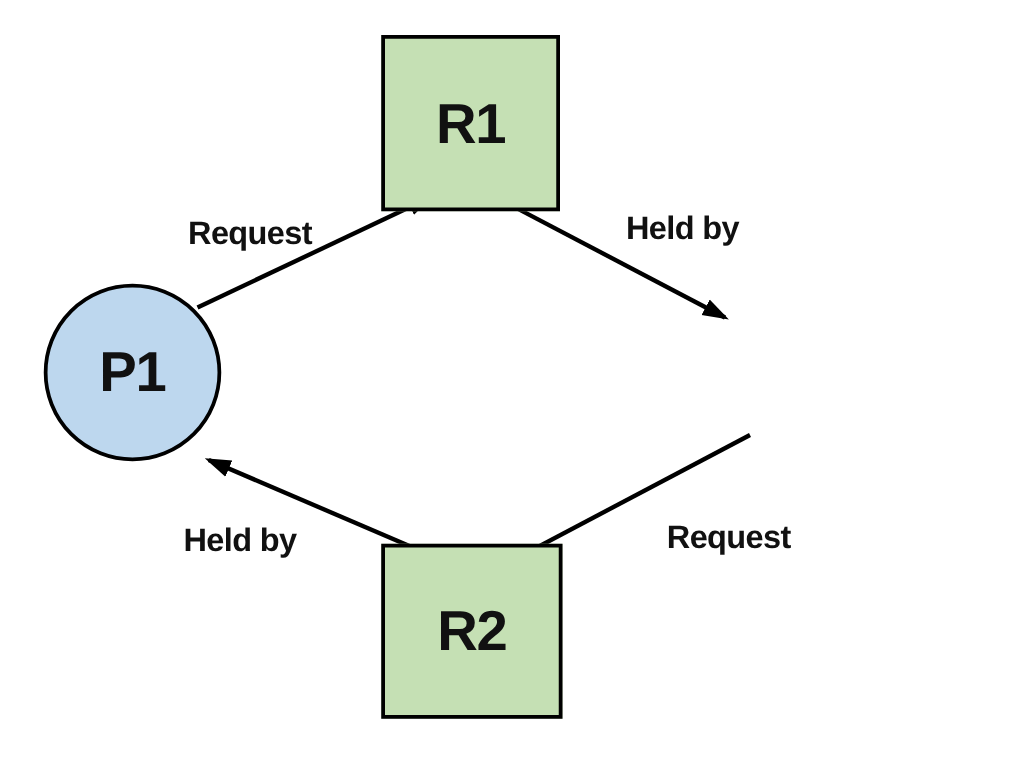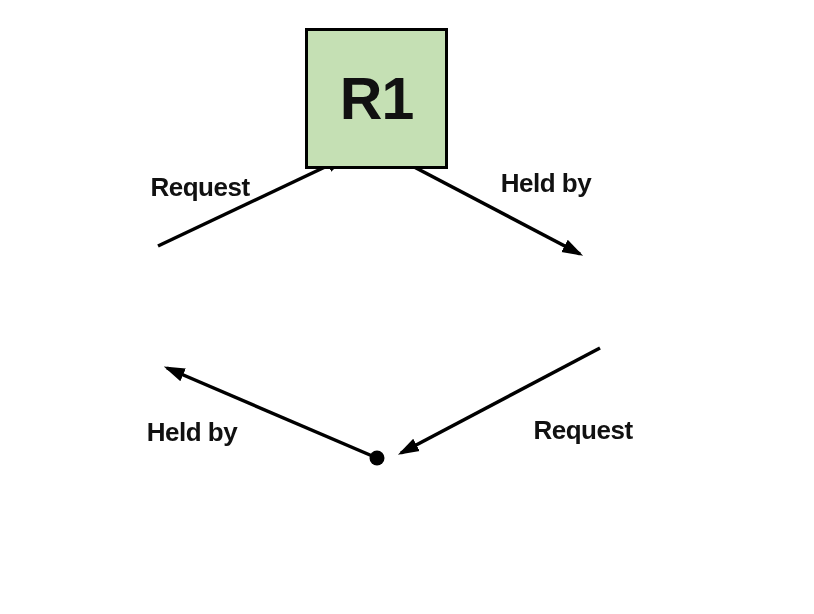--- a/index.html
+++ b/index.html
@@ -25,21 +25,21 @@
   }
   .node {
     position: absolute;
     display: flex;
     align-items: center;
     justify-content: center;
     box-sizing: border-box;
     border: 3.5px solid var(--stroke, #000000);
     color: var(--text, #111111);
     font-weight: 700;
-    font-size: 59px;
+    font-size: 45px;
     letter-spacing: -1px;
     user-select: none;
   }
   .node.resource {
     background: var(--resource-fill, #c5e0b4);
   }
   .node.process {
     background: var(--process-fill, #bdd7ee);
     border-radius: 50%;
   }
@@ -82,21 +82,27 @@
     <line x1="600" y1="348" x2="401" y2="453" stroke="currentColor" stroke-width="3.5" marker-end="url(#arrowhead)"></line>
 
     <circle cx="377" cy="458" r="7.5" fill="currentColor"></circle>
     <line x1="377" y1="458" x2="167" y2="368" stroke="currentColor" stroke-width="3.5" marker-end="url(#arrowhead)"></line>
   </svg>
 
   <div class="node resource node-r1">
     <span>R1</span>
   </div>
 
+  <div class="node resource node-r2">
+    <span>R2</span>
+  </div>
 
+  <div class="node process node-p1">
+    <span>P1</span>
+  </div>
 
 
   <div class="edge-label label-request-top">Request</div>
 
   <div class="edge-label label-heldby-top">Held by</div>
 
   <div class="edge-label label-request-bottom">Request</div>
 
   <div class="edge-label label-heldby-bottom">Held by</div>
 

